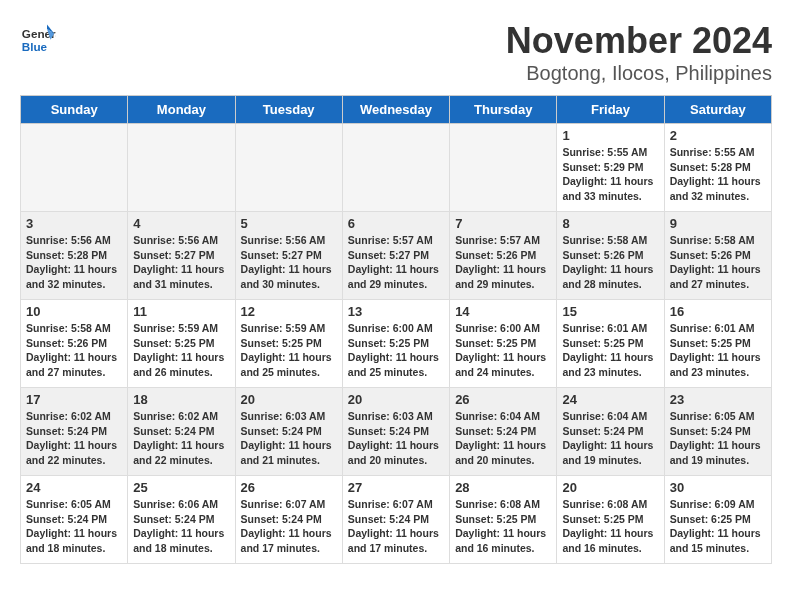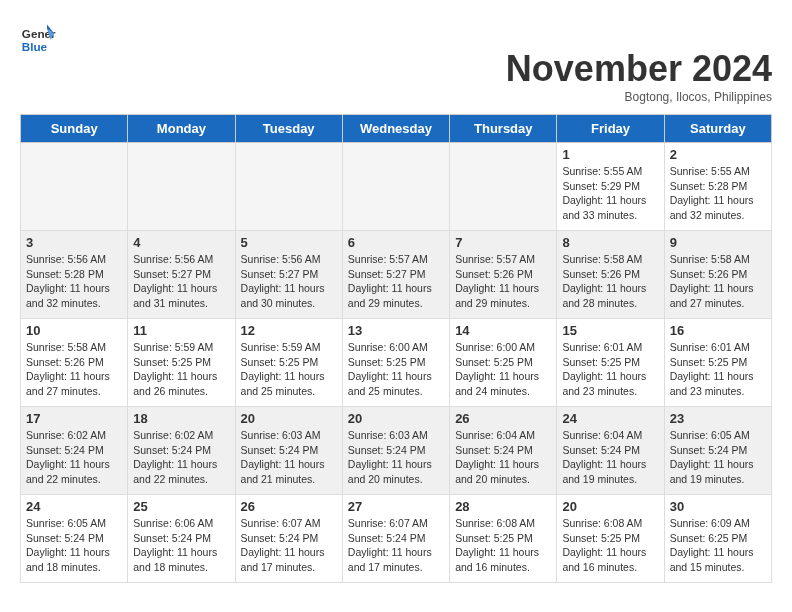--- a/index.html
+++ b/index.html
@@ -20,29 +20,28 @@
       display: flex;
       align-items: center;
       gap: 4px;
     }
     .logo-icon {
       width: 36px;
       height: 36px;
     }
     .title-area {
       text-align: right;
-      margin-top: 28px;
     }
     .month-title {
       font-size: 36px;
       font-weight: bold;
       color: #333;
     }
     .subtitle {
-      font-size: 12px;
+      font-size: 20px;
       color: #555;
     }
     table {
       width: 100%;
       border-collapse: collapse;
       table-layout: fixed;
     }
     th {
       background-color: #1a6bbf;
       color: white;
@@ -68,20 +67,21 @@
       background-color: #f0f0f0;
     }
     .day-num {
       font-size: 13px;
       font-weight: bold;
       display: block;
       margin-bottom: 2px;
     }
     .day-info {
       line-height: 1.4;
+      font-weight: bold;
     }
   </style>
 </head>
 <body>
 
 <div class="header-area">
   <div class="logo">
     <svg class="logo-icon" viewBox="0 0 40 40" xmlns="http://www.w3.org/2000/svg">
       <text x="2" y="20" font-size="13" font-weight="bold" fill="#333">General</text>
       <text x="2" y="34" font-size="13" font-weight="bold" fill="#1a6bbf">Blue</text>

